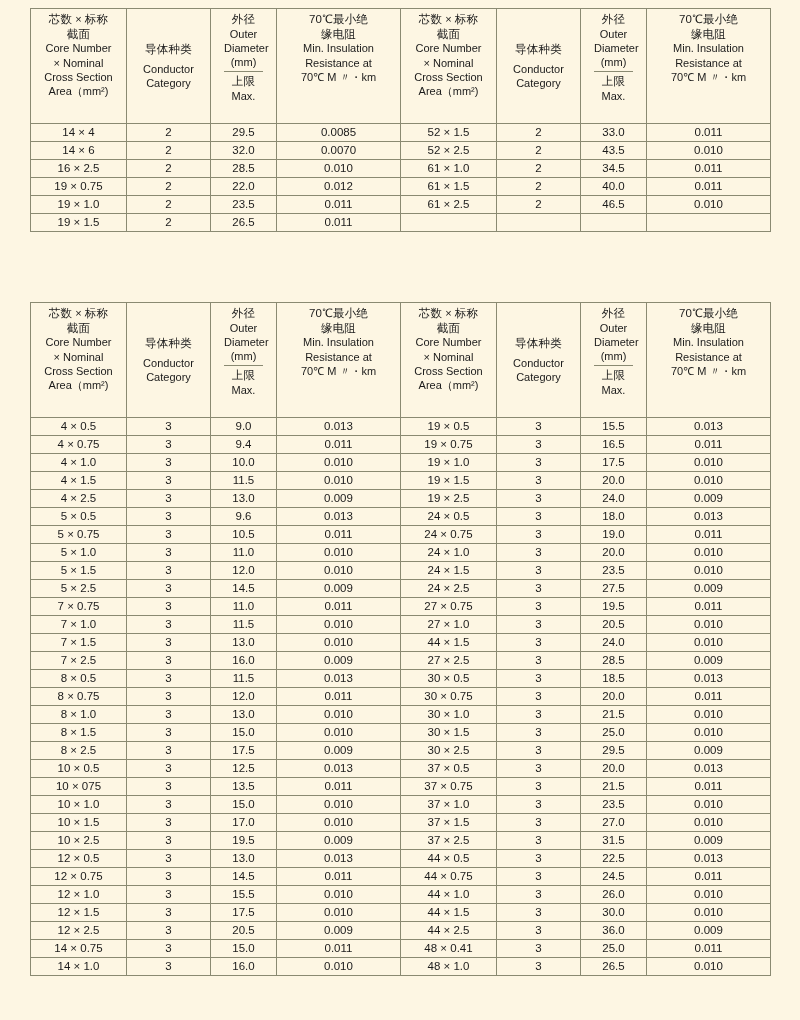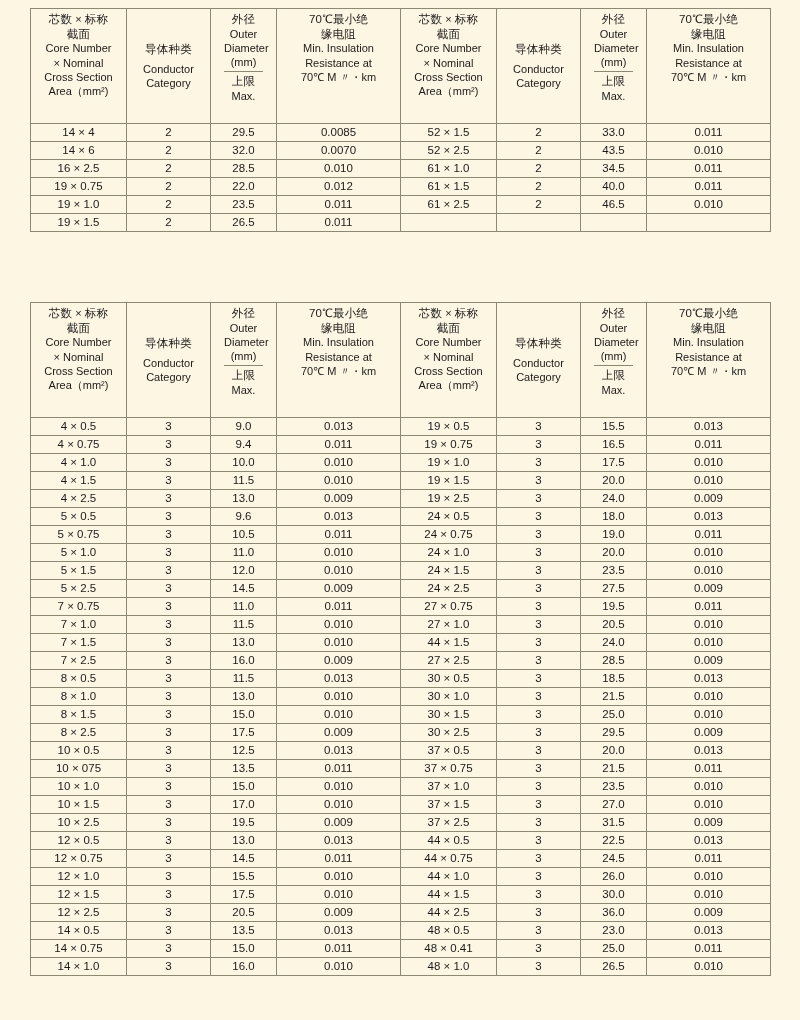--- a/index.html
+++ b/index.html
@@ -522,20 +522,30 @@
           <td>8 × 0.5</td>
           <td>3</td>
           <td>11.5</td>
           <td>0.013</td>
           <td>30 × 0.5</td>
           <td>3</td>
           <td>18.5</td>
           <td>0.013</td>
         </tr>
         <tr>
+          <td>8 × 0.75</td>
+          <td>3</td>
+          <td>12.0</td>
+          <td>0.011</td>
+          <td>30 × 0.75</td>
+          <td>3</td>
+          <td>20.0</td>
+          <td>0.011</td>
+        </tr>
+        <tr>
           <td>8 × 1.0</td>
           <td>3</td>
           <td>13.0</td>
           <td>0.010</td>
           <td>30 × 1.0</td>
           <td>3</td>
           <td>21.5</td>
           <td>0.010</td>
         </tr>
         <tr>
@@ -650,30 +660,20 @@
         </tr>
         <tr>
           <td>12 × 2.5</td>
           <td>3</td>
           <td>20.5</td>
           <td>0.009</td>
           <td>44 × 2.5</td>
           <td>3</td>
           <td>36.0</td>
           <td>0.009</td>
-        </tr>
-        <tr>
-          <td>14 × 0.5</td>
-          <td>3</td>
-          <td>13.5</td>
-          <td>0.013</td>
-          <td>48 × 0.5</td>
-          <td>3</td>
-          <td>23.0</td>
-          <td>0.013</td>
         </tr>
         <tr>
           <td>14 × 0.75</td>
           <td>3</td>
           <td>15.0</td>
           <td>0.011</td>
           <td>48 × 0.41</td>
           <td>3</td>
           <td>25.0</td>
           <td>0.011</td>

